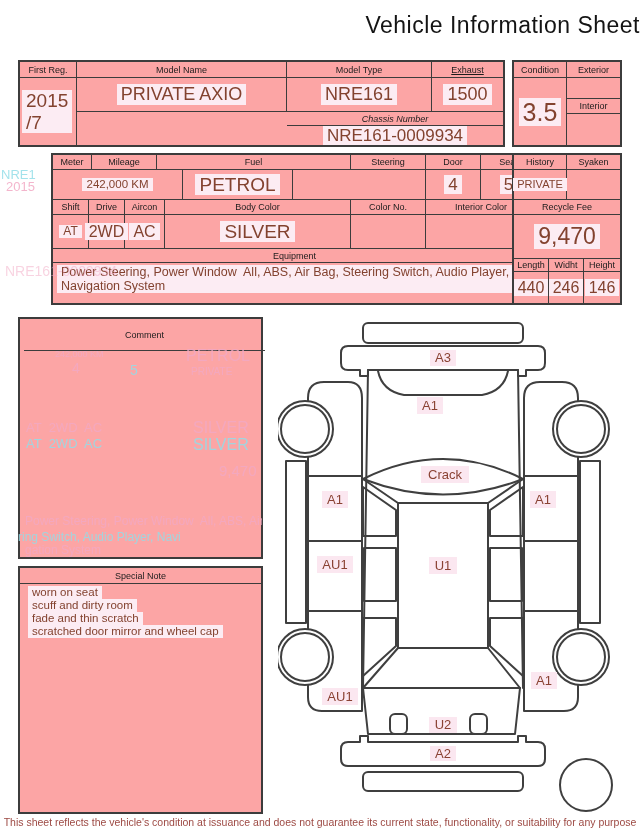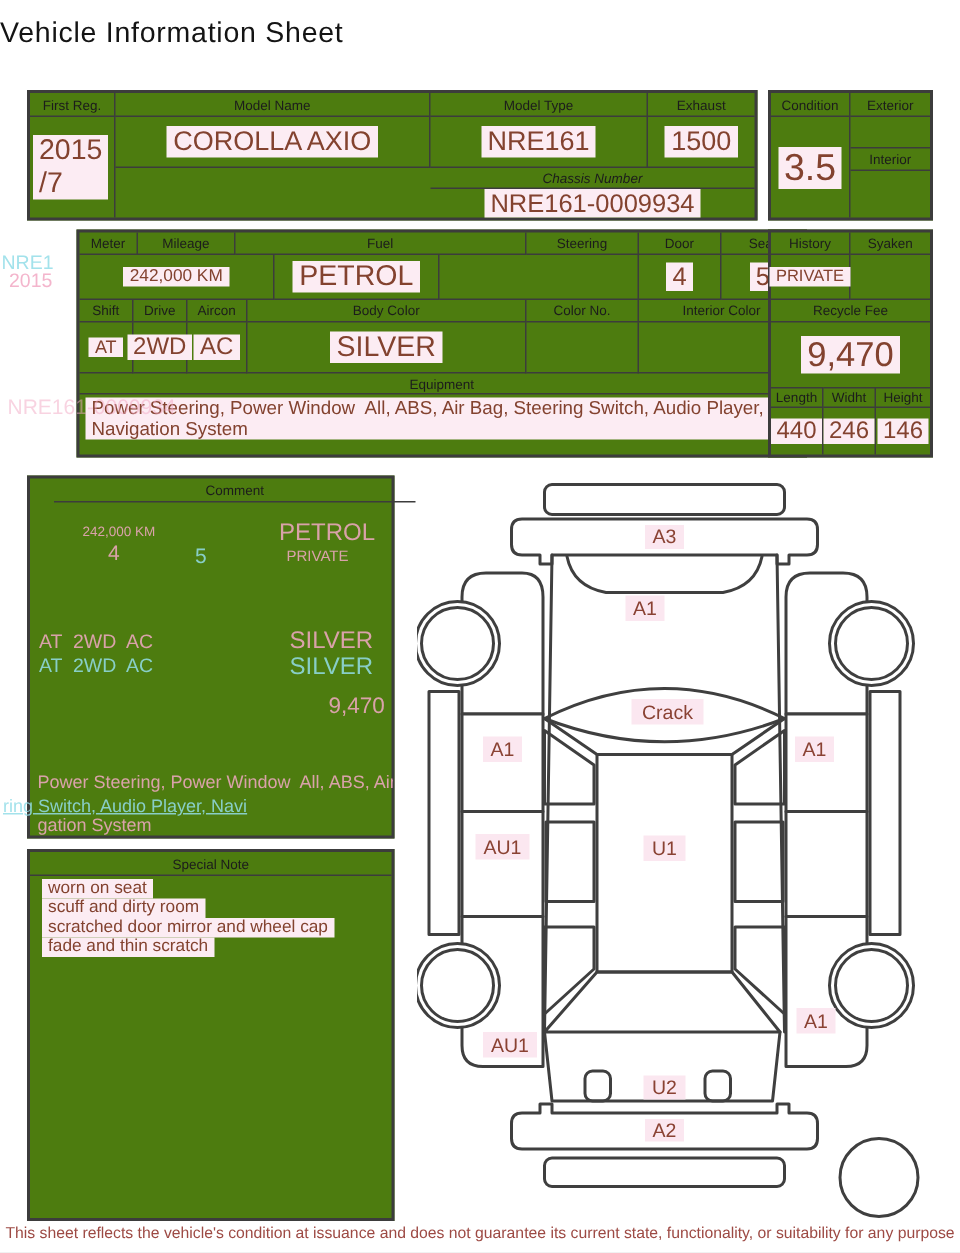--- a/index.html
+++ b/index.html
@@ -2,24 +2,24 @@
 <html><head>
 <meta charset="utf-8">
 <style>
   html,body{margin:0;padding:0;background:#e8e8e8;}
   .sheet{
     position:relative;width:640px;height:835px;background:#ffffff;
     font-family:"Liberation Sans","DejaVu Sans",sans-serif;overflow:hidden;
     margin:0 auto;
   }
   .title{
-    position:absolute;left:0;top:12px;width:100%;text-align:left;
-    font-size:19px;color:#141414;letter-spacing:0.5px;
+    position:absolute;left:0;top:12px;width:100%;text-align:right;
+    font-size:23px;color:#141414;letter-spacing:0.5px;
   }
-  .blk{position:absolute;border:2px solid #3c3c3c;background:#4d7c0f;box-sizing:border-box;}
+  .blk{position:absolute;border:2px solid #3c3c3c;background:#fca5a5;box-sizing:border-box;}
   .c{position:absolute;box-sizing:border-box;display:flex;align-items:center;justify-content:center;text-align:center;overflow:visible;}
   .bR{border-right:1px solid #3c3c3c;}
   .bB{border-bottom:1px solid #3c3c3c;}
   .bT{border-top:1px solid #3c3c3c;}
   .hdr{font-size:9px;color:#1c1c1c;white-space:nowrap;}
   .v{color:#83422f;}
   .hl{background:#fcecf3;padding:0 4px;line-height:1.12;display:inline-block;}
   .left{justify-content:flex-start;text-align:left;}
   .ghost{position:absolute;white-space:pre;opacity:0.85;pointer-events:none;}
   .gp{color:#f2a9c4;}
@@ -36,28 +36,28 @@
 <body>
 
 <div class="sheet">
 
   <div class="title">Vehicle Information Sheet</div>
 
   <div class="blk" style="left:18px;top:60px;width:487px;height:87px;">
     <div class="c hdr bR bB" style="left:0;top:0;width:57px;height:16px;">First Reg.</div>
     <div class="c hdr bR bB" style="left:57px;top:0;width:210px;height:16px;text-align:right;">Model Name</div>
     <div class="c hdr bR bB" style="left:267px;top:0;width:145px;height:16px;">Model Type</div>
-    <div class="c hdr bB" style="left:412px;top:0;width:71px;height:16px;">Exhaust</div>
+    <div class="c hdr bB" style="left:412px;top:0;width:71px;height:16px;text-decoration:underline;">Exhaust</div>
 
     <div class="c v bR left" style="left:0;top:16px;width:57px;height:67px;font-size:19px;padding-left:2px;">
       <span class="hl"><span>2015</span><br>
       <span>/7</span></span>
     </div>
     <div class="c v bR bB" style="left:57px;top:16px;width:210px;height:34px;font-size:18px;">
-        <span class="hl">COROLLA AXIO</span>
+        <span class="hl">PRIVATE AXIO</span>
       </div>
     <div class="c v bR bB" style="left:267px;top:16px;width:145px;height:34px;font-size:18px;">
         <span class="hl">NRE161</span>
       </div>
     <div class="c v bB" style="left:412px;top:16px;width:71px;height:34px;font-size:18px;">
         <span class="hl">1500</span>
       </div>
 
     <div class="c hdr bB" style="left:267px;top:50px;width:216px;height:14px;font-style:italic;">Chassis Number</div>
     <div class="c v" style="left:267px;top:64px;width:216px;height:19px;font-size:17px;">
@@ -143,47 +143,47 @@
       </div>
     <div class="c v bR" style="left:35px;top:117px;width:35px;height:31px;font-size:16px;">
         <span class="hl">246</span>
       </div>
     <div class="c v" style="left:70px;top:117px;width:36px;height:31px;font-size:16px;">
         <span class="hl">146</span>
       </div>
   </div>
 
   <div class="blk" style="left:18px;top:317px;width:245px;height:242px;">
-    <div class="c hdr bB" style="left:16px;top:0;width:241px;height:16px;">Comment</div>
+    <div class="c hdr bB" style="left:4px;top:0;width:241px;height:32px;">Comment</div>
   </div>
 
   <div class="ghost gp" style="left:55px;top:349px;font-size:9px;">242,000 KM</div>
   <div class="ghost gp" style="left:72px;top:360px;font-size:14px;">4</div>
   <div class="ghost gc" style="left:130px;top:362px;font-size:14px;">5</div>
   <div class="ghost gp" style="left:186px;top:347px;font-size:16px;">PETROL</div>
   <div class="ghost gp" style="left:191px;top:366px;font-size:10px;">PRIVATE</div>
   <div class="ghost gp" style="left:26px;top:420px;font-size:13px;">AT  2WD  AC</div>
   <div class="ghost gc" style="left:26px;top:436px;font-size:13px;">AT  2WD  AC</div>
   <div class="ghost gp" style="left:193px;top:419px;font-size:16px;">SILVER</div>
   <div class="ghost gc" style="left:193px;top:436px;font-size:16px;">SILVER</div>
   <div class="ghost gp" style="left:219px;top:462px;font-size:15px;">9,470</div>
   <div class="ghost gp" style="left:25px;top:514px;font-size:12px;width:237px;overflow:hidden;">Power Steering, Power Window  All, ABS, Air Bag, Ste</div>
-  <div class="ghost gc" style="left:2px;top:530px;font-size:12px;text-decoration:underline;">ring Switch, Audio Player, Navi</div>
+  <div class="ghost gc" style="left:18px;top:530px;font-size:12px;">ring Switch, Audio Player, Navi</div>
   <div class="ghost gp" style="left:25px;top:543px;font-size:12px;">gation System</div>
   <div class="ghost gc" style="left:1px;top:167px;font-size:13px;">NRE1</div>
   <div class="ghost gp" style="left:6px;top:179px;font-size:13px;">2015</div>
   <div class="ghost gp" style="left:5px;top:263px;font-size:14px;opacity:0.5;">NRE161-0009934</div>
 
   <div class="blk" style="left:18px;top:566px;width:245px;height:248px;">
     <div class="c hdr bB" style="left:0;top:0;width:241px;height:16px;">Special Note</div>
     <div class="noteLines">
       <div><span class="hl">worn on seat</span></div>
       <div><span class="hl">scuff and dirty room</span></div>
+      <div><span class="hl">fade and thin scratch</span></div>
       <div><span class="hl">scratched door mirror and wheel cap</span></div>
-      <div><span class="hl">fade and thin scratch</span></div>
     </div>
   </div>
 
   <svg style="position:absolute;left:278px;top:308px;" width="362" height="527" viewBox="0 0 362 527">
     <g stroke="#3f3f3f" stroke-width="2" fill="none" stroke-linejoin="round" stroke-linecap="round">
 
       <rect x="8" y="153" width="20" height="162" fill="#ffffff"></rect>
       <rect x="302" y="153" width="20" height="162" fill="#ffffff"></rect>
 
       <path d="M30,168 L30,90 Q30,74 46,74 L70,74 Q84,74 84,90 L84,168 Z" fill="#ffffff"></path>

